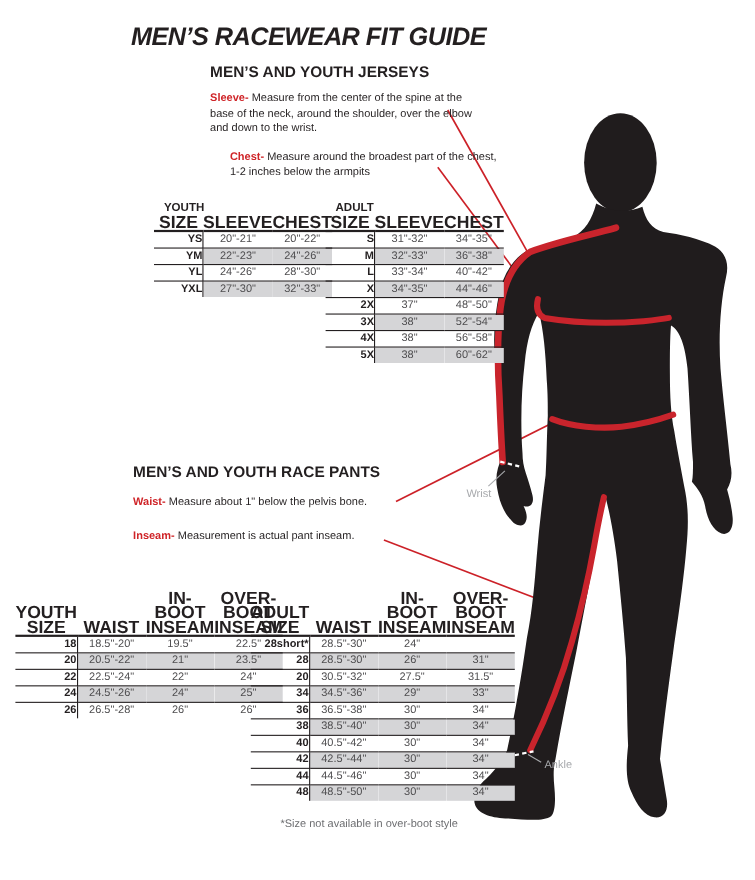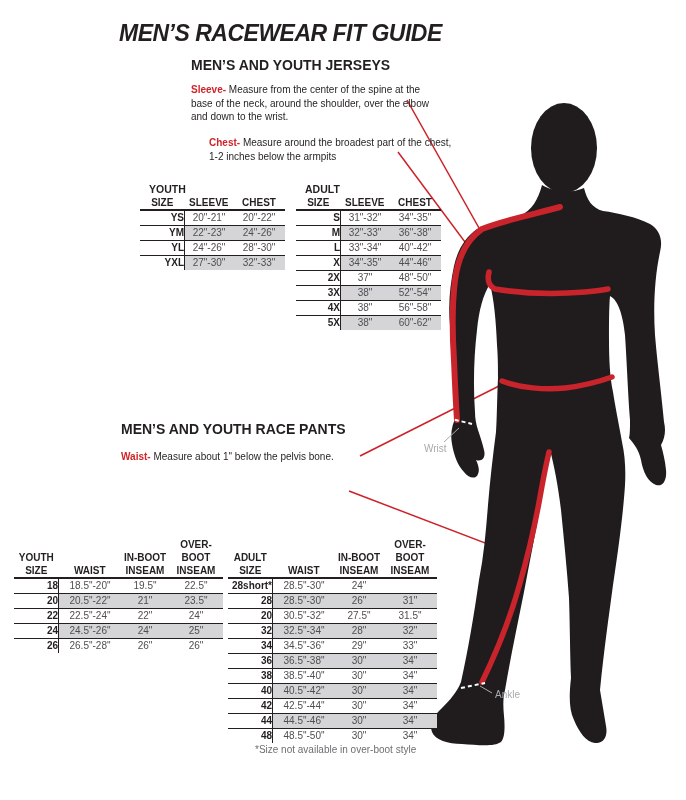--- a/index.html
+++ b/index.html
@@ -10,21 +10,21 @@
   .h2{font-size:14px;font-weight:bold;white-space:nowrap;text-align:center;}
   .para{font-size:10px;line-height:13.5px;margin:0;}
   .redlabel{font-weight:bold;color:#cf2428;}
   .nowrap{white-space:nowrap;}
   .figsvg{left:0;top:0;width:686px;height:800px;z-index:0;}
   .txt{z-index:2;margin-left:24px;}
   
   .tblbox{z-index:2;}
   .tlabel{font-size:10.5px;font-weight:bold;padding-left:9px;height:13px;line-height:12px;}
   table{border-collapse:collapse;table-layout:fixed;}
-  th{font-size:10px;font-weight:bold;text-align:center;padding:0;line-height:13px;vertical-align:bottom;color:#231f20;}
+  th{font-size:16px;font-weight:bold;text-align:center;padding:0;line-height:13px;vertical-align:bottom;color:#231f20;}
   thead tr.hmain th{border-bottom:2px solid #231f20;}
   td{font-size:10px;text-align:center;padding:0;height:14px;line-height:14px;color:#4f4e50;
      border-bottom:1px solid #231f20;overflow:hidden;}
   tbody tr:last-child td{border-bottom:none;}
   td.c0{font-weight:bold;color:#231f20;border-right:1px solid #231f20;text-align:right;}
   tbody tr:nth-child(even) td:not(.c0){background:#d5d5d7;}
   .jersey .c0{width:44px}.jersey .c1{width:48px}.jersey .c2{width:52px}
   .pants .c0{width:44px}.pants .c1{width:62px}.pants .c2{width:48px}.pants .c3{width:54px}
   .footnote{font-size:10px;color:#6d6e71;white-space:nowrap;}
   .figlabel{font-size:10px;fill:#a7a9ac;font-family:"Liberation Sans",sans-serif;}
@@ -225,20 +225,24 @@
       </div>
   </div>
 
   <div class="abs txt h2" style="left:97px;top:421px;">MEN’S AND YOUTH RACE PANTS</div>
 
   <p class="abs txt para nowrap" style="left:97px;top:450px;">
     <span class="redlabel">Waist-</span>
     <span>Measure about 1" below the pelvis bone.</span>
   </p>
 
+  <p class="abs txt para nowrap" style="left:97px;top:481px;">
+    <span class="redlabel">Inseam-</span>
+    <span>Measurement is actual pant inseam.</span>
+  </p>
 
   <div class="abs tblbox pants" style="left:14px;top:538px;">
     <div>
         <table>
           <thead>
             <tr>
               <th class="c0">YOUTH</th>
               <th class="c1"></th>
               <th class="c2">IN-BOOT</th>
               <th class="c3">OVER-BOOT</th>
@@ -316,26 +320,20 @@
               <td class="c2">26"</td>
               <td class="c3">31"</td>
             </tr>
             <tr>
               <td class="c0">20</td>
               <td class="c1">30.5"-32"</td>
               <td class="c2">27.5"</td>
               <td class="c3">31.5"</td>
             </tr>
             <tr>
-              <td class="c0">32</td>
-              <td class="c1">32.5"-34"</td>
-              <td class="c2">28"</td>
-              <td class="c3">32"</td>
-            </tr>
-            <tr>
               <td class="c0">34</td>
               <td class="c1">34.5"-36"</td>
               <td class="c2">29"</td>
               <td class="c3">33"</td>
             </tr>
             <tr>
               <td class="c0">36</td>
               <td class="c1">36.5"-38"</td>
               <td class="c2">30"</td>
               <td class="c3">34"</td>

